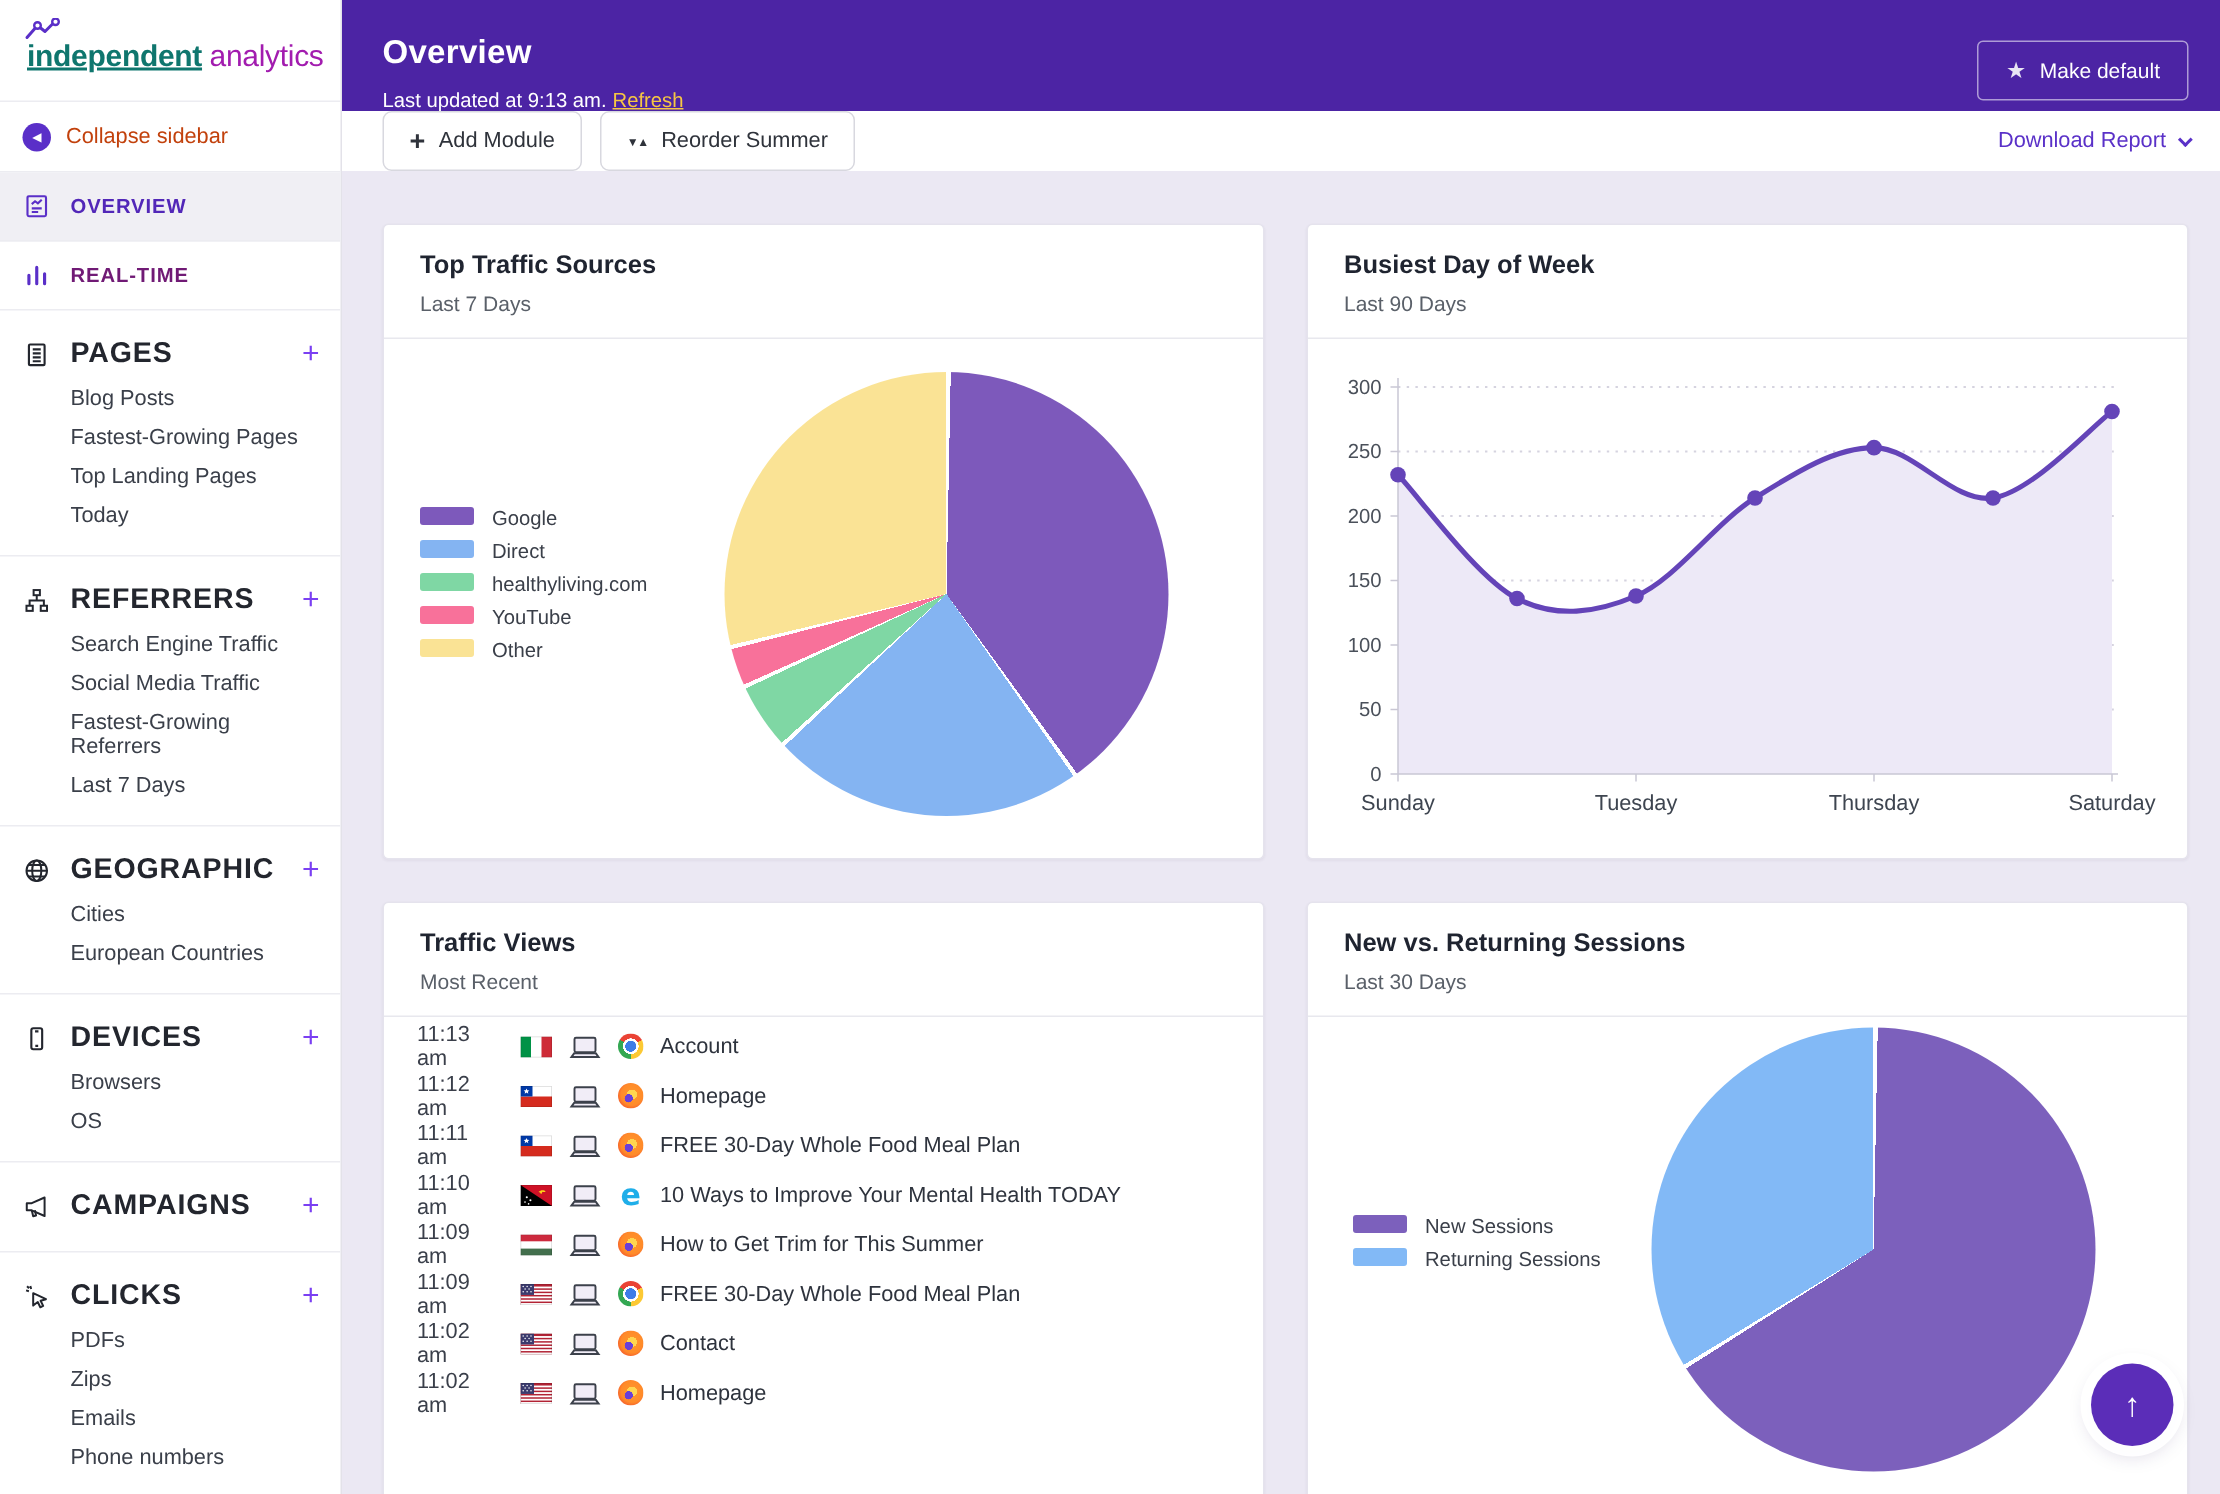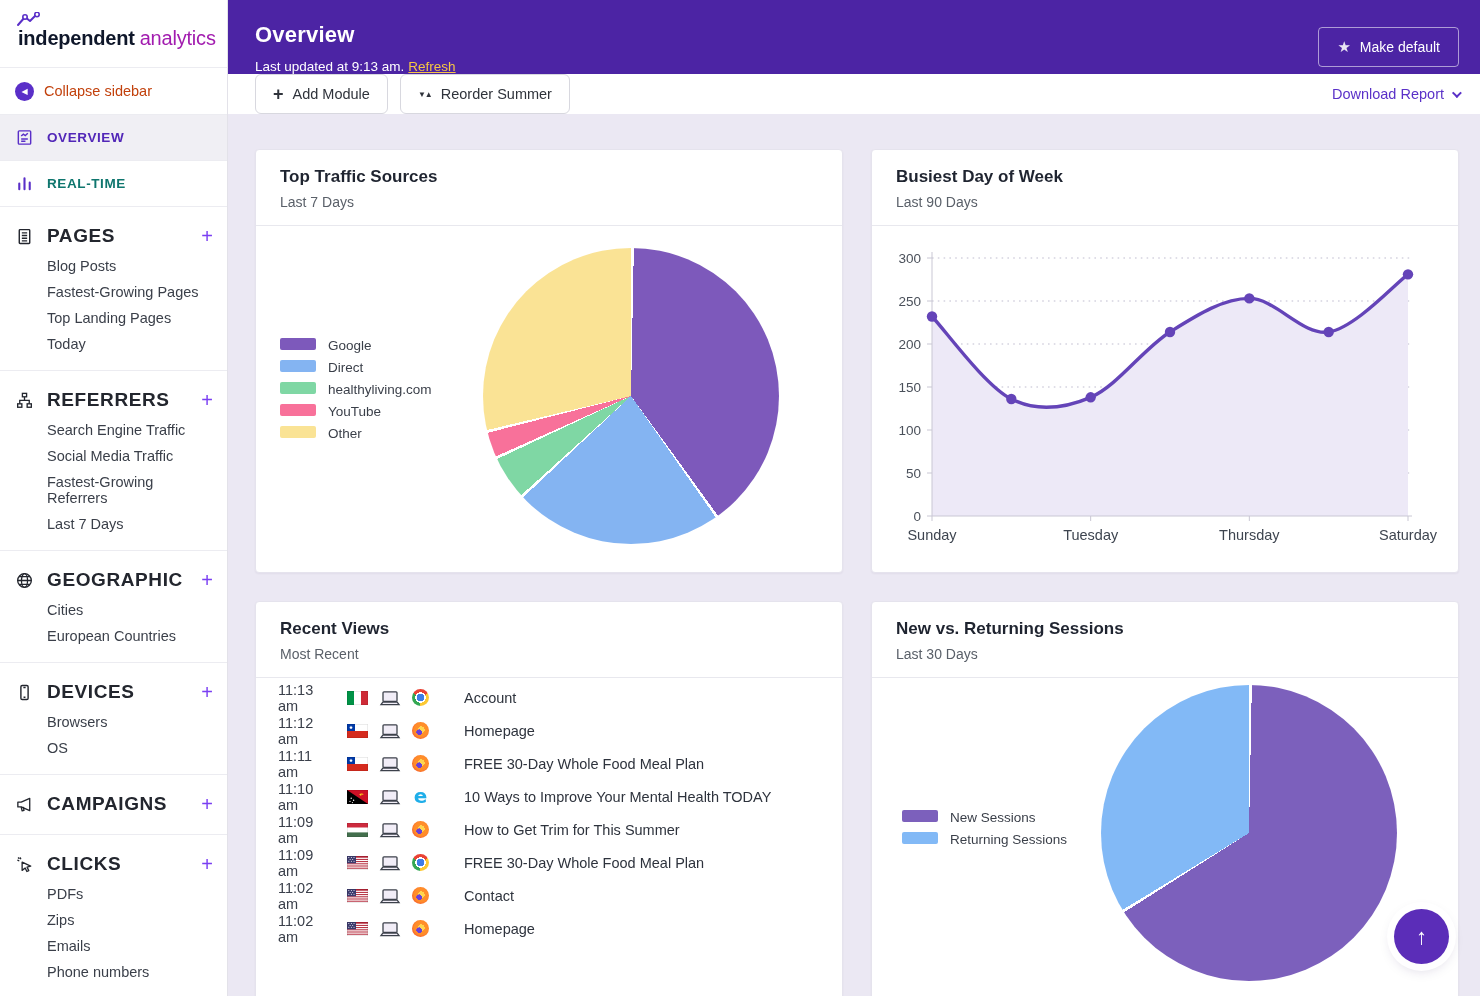--- a/index.html
+++ b/index.html
@@ -7,33 +7,33 @@
     font-family:"Liberation Sans", sans-serif; background:#EBE8F3; }
 
   .page { position:relative; width:1480px; height:996px; display:flex; }
 
   
   .sidebar { width:228px; height:996px; background:#fff; border-right:1px solid #E3E2E9;
     flex:0 0 228px; overflow:hidden; }
   .logo-wrap { height:68px; display:flex; align-items:center; padding-left:18px;
     border-bottom:1px solid #ECECF1; position:relative; }
   .logo-text { font-size:20px; letter-spacing:-0.2px; }
-  .logo-bold { font-weight:bold; color:#0f172a; }
+  .logo-bold { font-weight:bold; color:#0f766e;text-decoration:underline; }
   .logo-light { color:#a21caf; margin-left:5px; }
   .logo-squiggle { position:absolute; left:16px; top:12px; }
 
   .collapse-row { height:47px; display:flex; align-items:center; gap:10px; padding-left:15px;
     border-bottom:1px solid #ECECF1; cursor:pointer; }
   .collapse-circle { width:19px; height:19px; border-radius:50%; background:#5A2FC8; color:#fff;
     display:flex; align-items:center; justify-content:center; font-size:8px; }
   .collapse-label { color:#c2410c; font-size:14.5px; }
 
   .side-top-item { height:46px; display:flex; align-items:center; gap:13px; padding-left:15px;
     border-bottom:1px solid #ECECF1; font-weight:bold; font-size:13.5px; letter-spacing:0.6px;
-    color:#0f766e; cursor:pointer; }
+    color:#701a75; cursor:pointer; }
   .side-top-item.active { background:#F0EFF4; color:#5227B8; }
   .side-top-item .nav-ico { display:flex; color:#5A2FC8; }
 
   .side-group { border-bottom:1px solid #ECECF1; padding:12px 0 13px 0; }
   .side-group-head { display:flex; align-items:center; gap:13px; padding:6px 14px 6px 15px; cursor:pointer; }
   .side-group-head .nav-ico { display:flex; color:#23262E; }
   .side-group-label { font-weight:bold; font-size:19px; letter-spacing:0.6px; color:#23262E; flex:1; }
   .side-plus { color:#7A3FF2; font-size:20px; font-weight:400; line-height:16px; cursor:pointer; }
   .side-sub { padding:5px 10px 5px 47px; font-size:14.5px; color:#3A3F49; cursor:pointer; }
 
@@ -81,21 +81,21 @@
 
   
   .rv-rows { padding:3px 24px 0 22px; }
   .rv-row { height:33px; display:flex; align-items:center; gap:11px; }
   .rv-time { width:58px; font-size:14.5px; color:#3A3F4A; flex:0 0 58px; }
   .rv-flag { display:flex; flex:0 0 21px; }
   .rv-dev { display:flex; flex:0 0 22px; }
   .rv-browser { width:17px; height:17px; border-radius:50%; flex:0 0 17px; }
   .rv-browser.ie { border-radius:0; background:none; color:#1FAEE9; font-weight:bold; font-size:20px;
     line-height:16px; font-family:"DejaVu Sans", sans-serif; width:17px; text-align:center; }
-  .rv-title { font-size:14.5px; color:#2E333D; white-space:nowrap;margin-left:24px; }
+  .rv-title { font-size:14.5px; color:#2E333D; white-space:nowrap; }
 
   
   .scroll-top { position:absolute; left:1394px; top:909px; width:55px; height:55px; border-radius:50%;
     background:#5B2DB8; border:none; color:#fff; font-size:22px; cursor:pointer;
     box-shadow:0 0 0 7px rgba(255,255,255,0.95), 0 4px 14px rgba(40,20,90,0.25);
     display:flex; align-items:center; justify-content:center; }
 </style>
 </head>
 <body>
 
@@ -341,21 +341,21 @@
                 <circle cx="290" cy="99.96" r="5.2" fill="#6444B8"></circle>
                 <circle cx="369.3333333333333" cy="66.41999999999999" r="5.2" fill="#6444B8"></circle>
                 <circle cx="448.6666666666667" cy="99.96" r="5.2" fill="#6444B8"></circle>
                 <circle cx="528" cy="42.34" r="5.2" fill="#6444B8"></circle>
               </svg></div>
         </div>
       </section>
 
       <section class="card tall">
         <div class="card-head">
-          <div class="card-title">Recent Views</div>
+          <div class="card-title">Traffic Views</div>
           <div class="card-sub">Most Recent</div>
         </div>
         <div class="card-body">
           <div id="rv-rows" class="rv-rows">
               <div class="rv-row">
                 <span class="rv-time">11:13 am</span>
                 <span class="rv-flag" title="Italy">
                   <svg width="21" height="14" viewBox="0 0 21 14">
                     <rect width="7" height="14" fill="#009246"></rect>
                     <rect x="7" width="7" height="14" fill="#fff"></rect>

